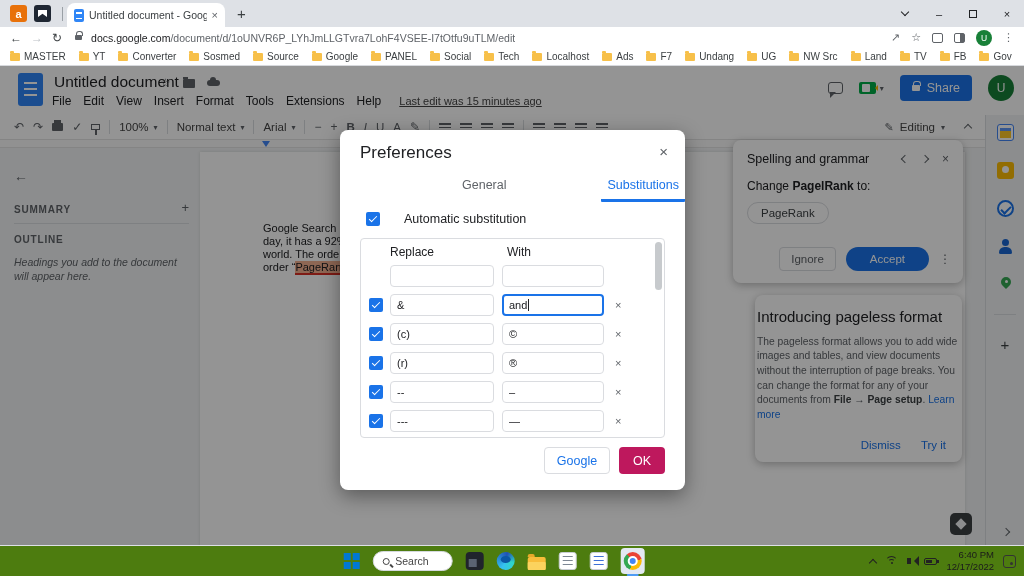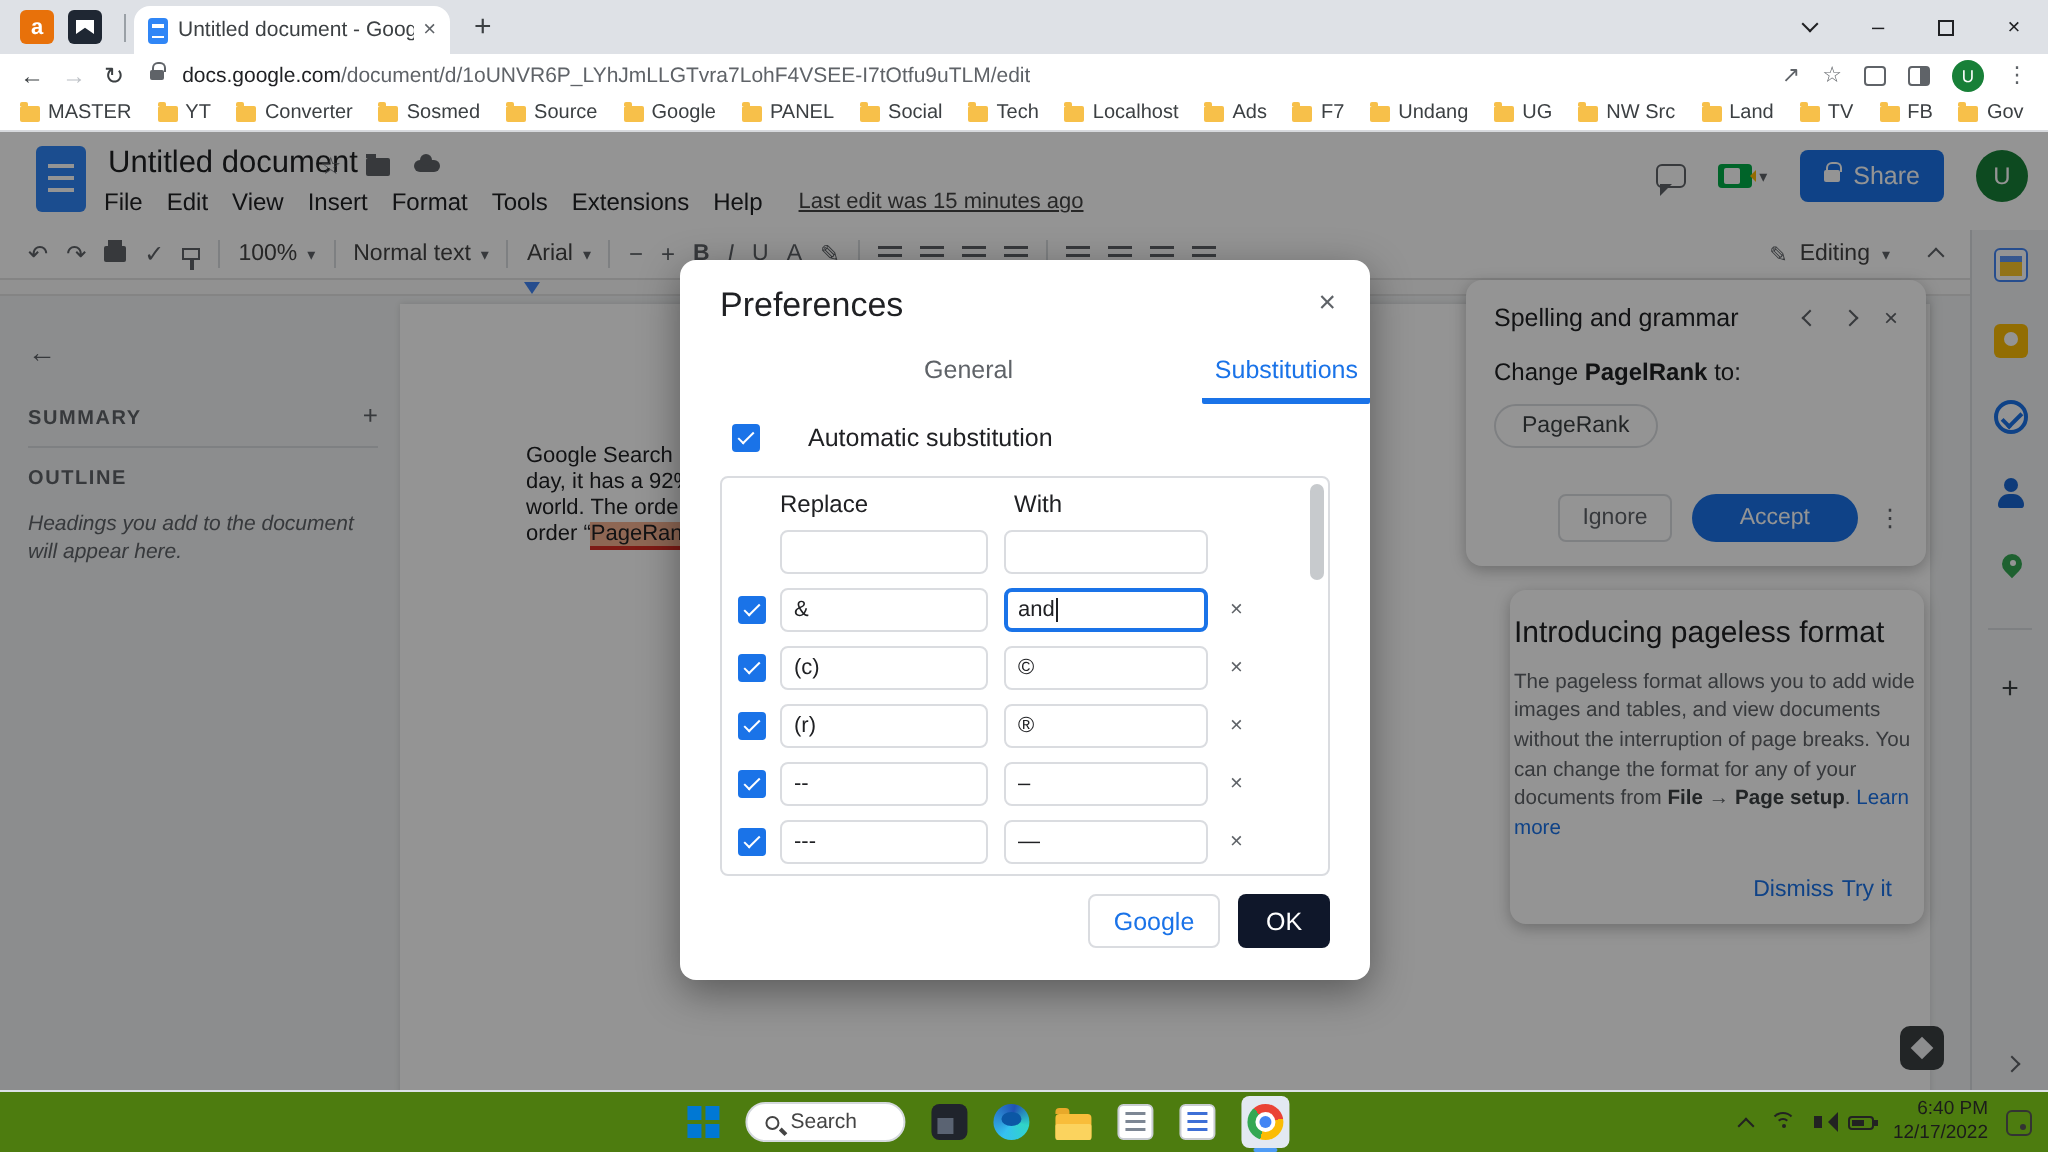--- a/index.html
+++ b/index.html
@@ -115,21 +115,21 @@
   .sp-actions { position:absolute; right:12px; bottom:12px; display:flex; align-items:center; gap:10px; }
   .btn-ignore { border:1px solid #dadce0; border-radius:4px; padding:5px 11px; font-size:11.5px; color:#5f6368; background:#fff; }
   .btn-accept { background:#1a73e8; border-radius:12px; padding:6px 24px; font-size:11.5px; color:#fff; }
   .dots { color:#5f6368; font-size:12px; }
 
   .pageless { left:755px; top:229px; width:207px; height:167px; padding:13px 2px; }
   .pg-title { font-size:15px; color:#202124; line-height:1.25; }
   .pg-body { margin-top:8px; font-size:10.3px; color:#5f6368; line-height:1.42; }
   .pg-body b { color:#3c4043; }
   .pg-link { color:#1a73e8; }
-  .pg-actions { position:absolute; right:16px; bottom:11px; display:flex; gap:4px; font-size:11.5px; color:#1a73e8; }
+  .pg-actions { position:absolute; right:16px; bottom:11px; display:flex; gap:20px; font-size:11.5px; color:#1a73e8; }
 
   .rail { position:absolute; top:49px; right:0; bottom:0; width:39px; background:#f1f3f4; border-left:1px solid #dadce0; display:flex; flex-direction:column; align-items:center; padding-top:9px; gap:21px; }
   .ri { width:17px; height:17px; position:relative; }
   .ri.cal { background:#fff; border:1.5px solid #4285f4; border-radius:3px; }
   .ri.cal::after { content:""; position:absolute; inset:3px 2px 2px; background:linear-gradient(#4285f4 0 3px, #fbbc04 3px); opacity:.85; }
   .ri.keep { background:#fbbc04; border-radius:3px; }
   .ri.keep::after { content:""; position:absolute; left:5px; top:4px; width:7px; height:7px; border-radius:50%; background:#fff; }
   .ri.tasks { background:#fff; border-radius:50%; border:2px solid #1a73e8; }
   .ri.tasks::after { content:""; position:absolute; left:4px; top:2px; width:4px; height:8px; border-right:2px solid #1a73e8; border-bottom:2px solid #1a73e8; transform:rotate(45deg); }
   .ri.person::before { content:""; position:absolute; left:5px; top:1px; width:7px; height:7px; border-radius:50%; background:#1967d2; }
@@ -164,21 +164,21 @@
   .srow { display:flex; align-items:center; height:29px; padding-left:8px; }
   .srow .cb-slot { width:14px; flex:0 0 auto; }
   .fld { width:104px; height:22px; border:1px solid #dadce0; border-radius:4px; margin-left:7px; display:flex; align-items:center; padding-left:6px; font-size:11px; color:#202124; background:#fff; }
   .fld.f2 { width:102px; margin-left:8px; }
   .fld.focus { border:2px solid #1a73e8; padding-left:5px; }
   .fld .caret-bar { width:1px; height:12px; background:#202124; margin-left:1px; }
   .srow .rm { margin-left:11px; font-size:11px; color:#5f6368; }
   .sub-scroll { position:absolute; right:2px; top:3px; width:7px; height:48px; background:#c7cacd; border-radius:4px; }
   .dlg-foot { position:absolute; right:20px; bottom:16px; display:flex; gap:9px; }
   .btn-cancel { width:66px; height:27px; border:1px solid #dadce0; border-radius:4px; background:#fff; color:#1a73e8; font-size:12.5px; display:flex; align-items:center; justify-content:center; }
-  .btn-ok { width:46px; height:27px; border-radius:4px; background:#0f172a; color:#fff; font-size:12.5px; display:flex; align-items:center; justify-content:center; }
+  .btn-ok { width:46px; height:27px; border-radius:4px; background:#be185d; color:#fff; font-size:12.5px; display:flex; align-items:center; justify-content:center; }
 
   
   .taskbar { position:absolute; left:0; right:0; bottom:0; height:31px; background:#4d7c0f; border-top:1px solid #dde1e6; display:flex; align-items:center; }
   .tb-center { position:absolute; left:50%; transform:translateX(-56%); display:flex; align-items:center; gap:13px; }
   .start { display:grid; grid-template-columns:7px 7px; grid-template-rows:7px 7px; gap:1.5px; }
   .start i { background:#0078d4; display:block; }
   .searchpill { width:80px; height:20px; background:#fff; border:1px solid #d5d9de; border-radius:11px; display:flex; align-items:center; gap:6px; padding-left:9px; font-size:10.5px; color:#444; }
   .mag { width:7px; height:7px; border:1.5px solid #444; border-radius:50%; position:relative; }
   .mag::after { content:""; position:absolute; left:6px; top:6px; width:4px; height:1.5px; background:#444; transform:rotate(45deg); }
   .tb-ico { width:18px; height:18px; position:relative; }

